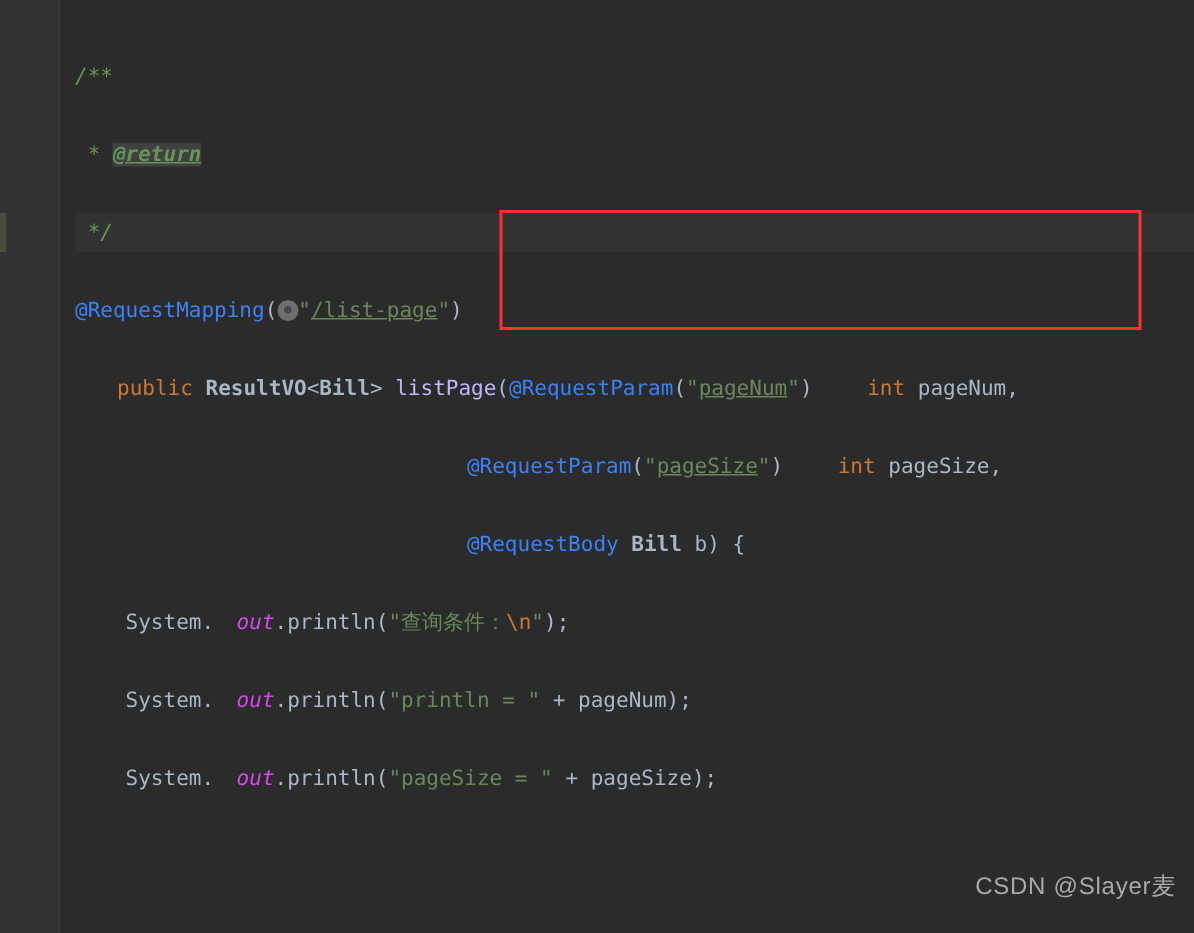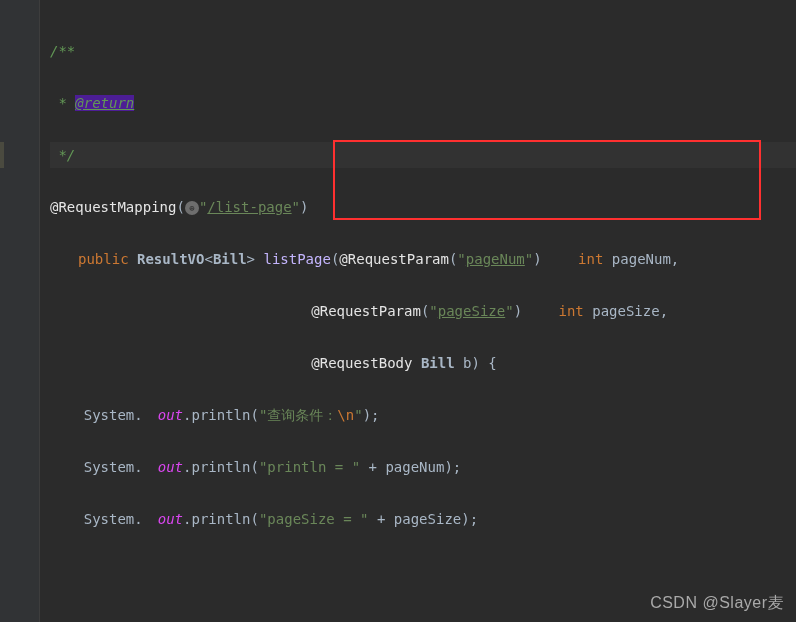--- a/index.html
+++ b/index.html
@@ -36,25 +36,25 @@
       position: relative;
       height: 26px;
     }
     .current-line {
       background: #323232;
     }
     .doc-comment { color: #629755; font-style: italic; }
     .doc-tag { 
       color: #629755; 
       font-style: italic; 
-      font-weight: normal;
+      font-weight: bold;
       text-decoration: underline;
-      background: #4c1d95;
+      background: #404040;
     }
-    .annotation { color: #e5e5e5; }
+    .annotation { color: #3b82f6; }
     .keyword { color: #cc7832; margin-left: 28px; }
     .string { color: #6a8759; }
     .string-link { color: #6a8759; text-decoration: underline; }
     .identifier { color: #a9b7c6; }
     .method { color: #c4b5fd; }
     .type { color: #a9b7c6; font-weight: bold; }
     .static-field { color: #d946ef; font-style: italic; margin-left: 15px; }
     .escape { color: #cc7832; }
     .gutter-icon {
       display: inline-block;
@@ -68,21 +68,21 @@
       line-height: 14px;
       color: #2b2b2b;
     }
     .red-box {
       position: absolute;
       border: 2px solid #ff3030;
       pointer-events: none;
     }
     .watermark {
       position: absolute;
-      bottom: 8px;
+      bottom: 20px;
       right: 12px;
       color: #bfbfbf;
       font-size: 16px;
       font-family: sans-serif;
       opacity: 0.85;
       letter-spacing: 0.5px;
     }
     .caret-marker {
       position: absolute;
       left: 0;

